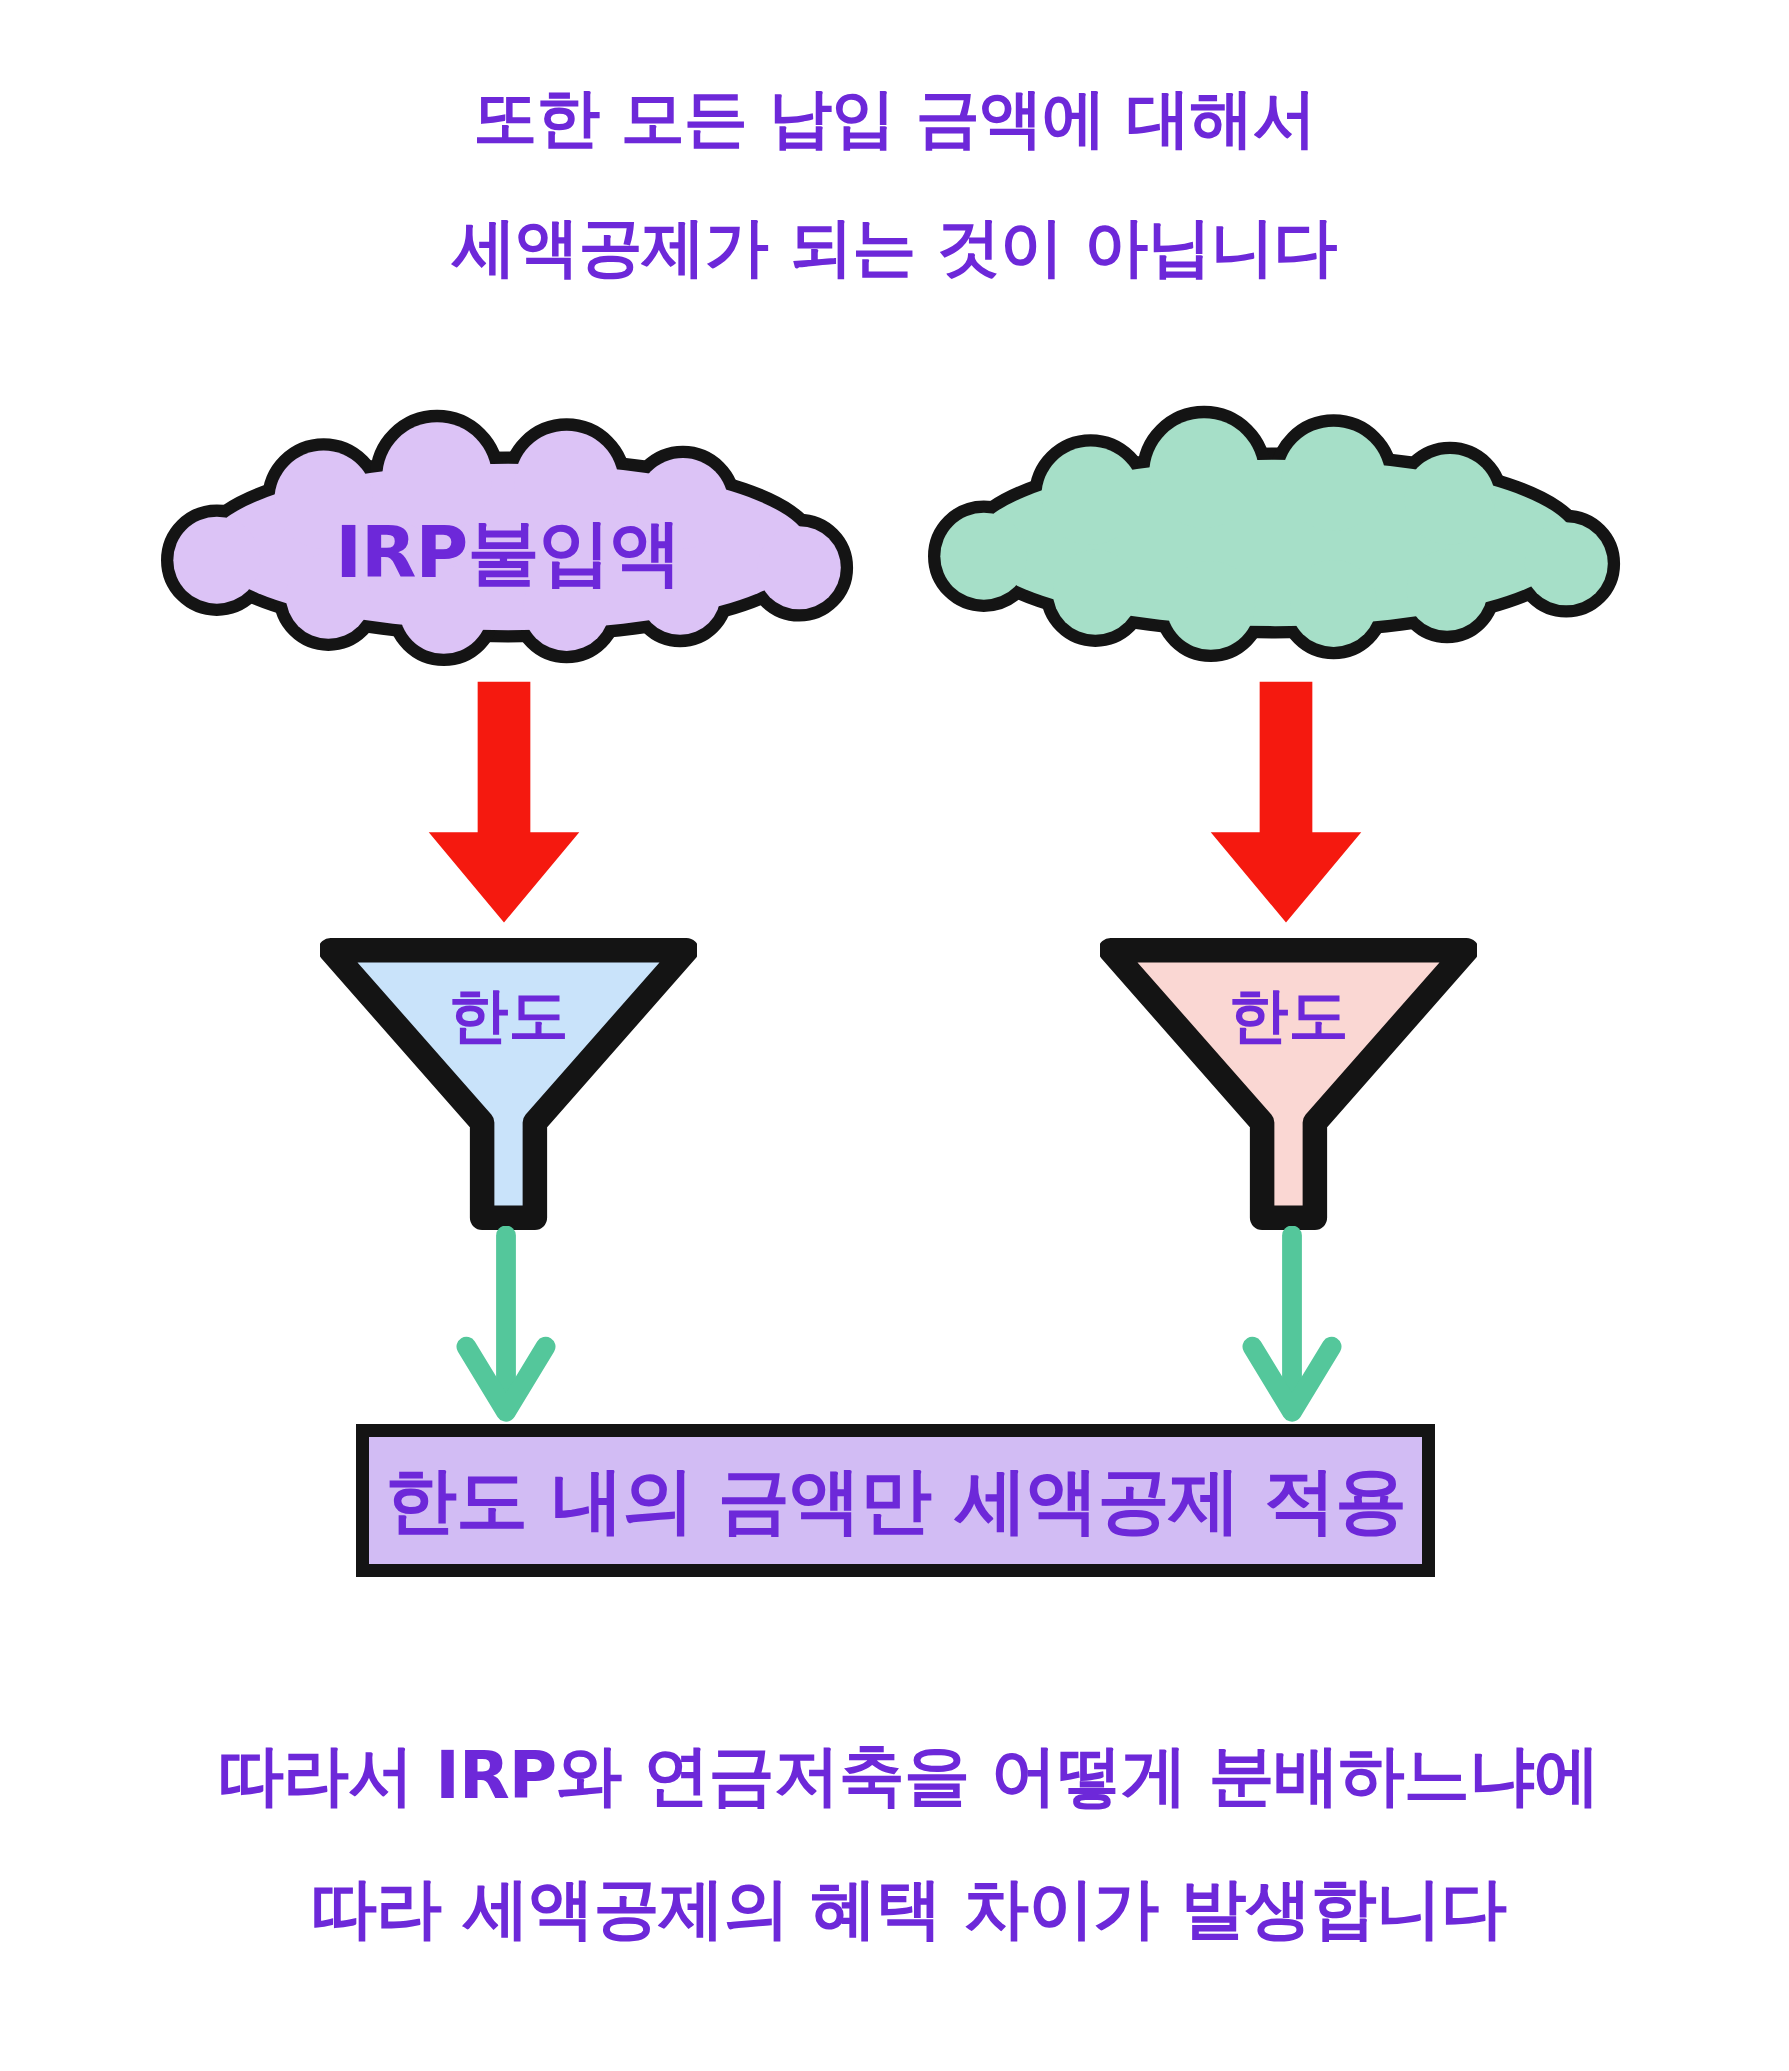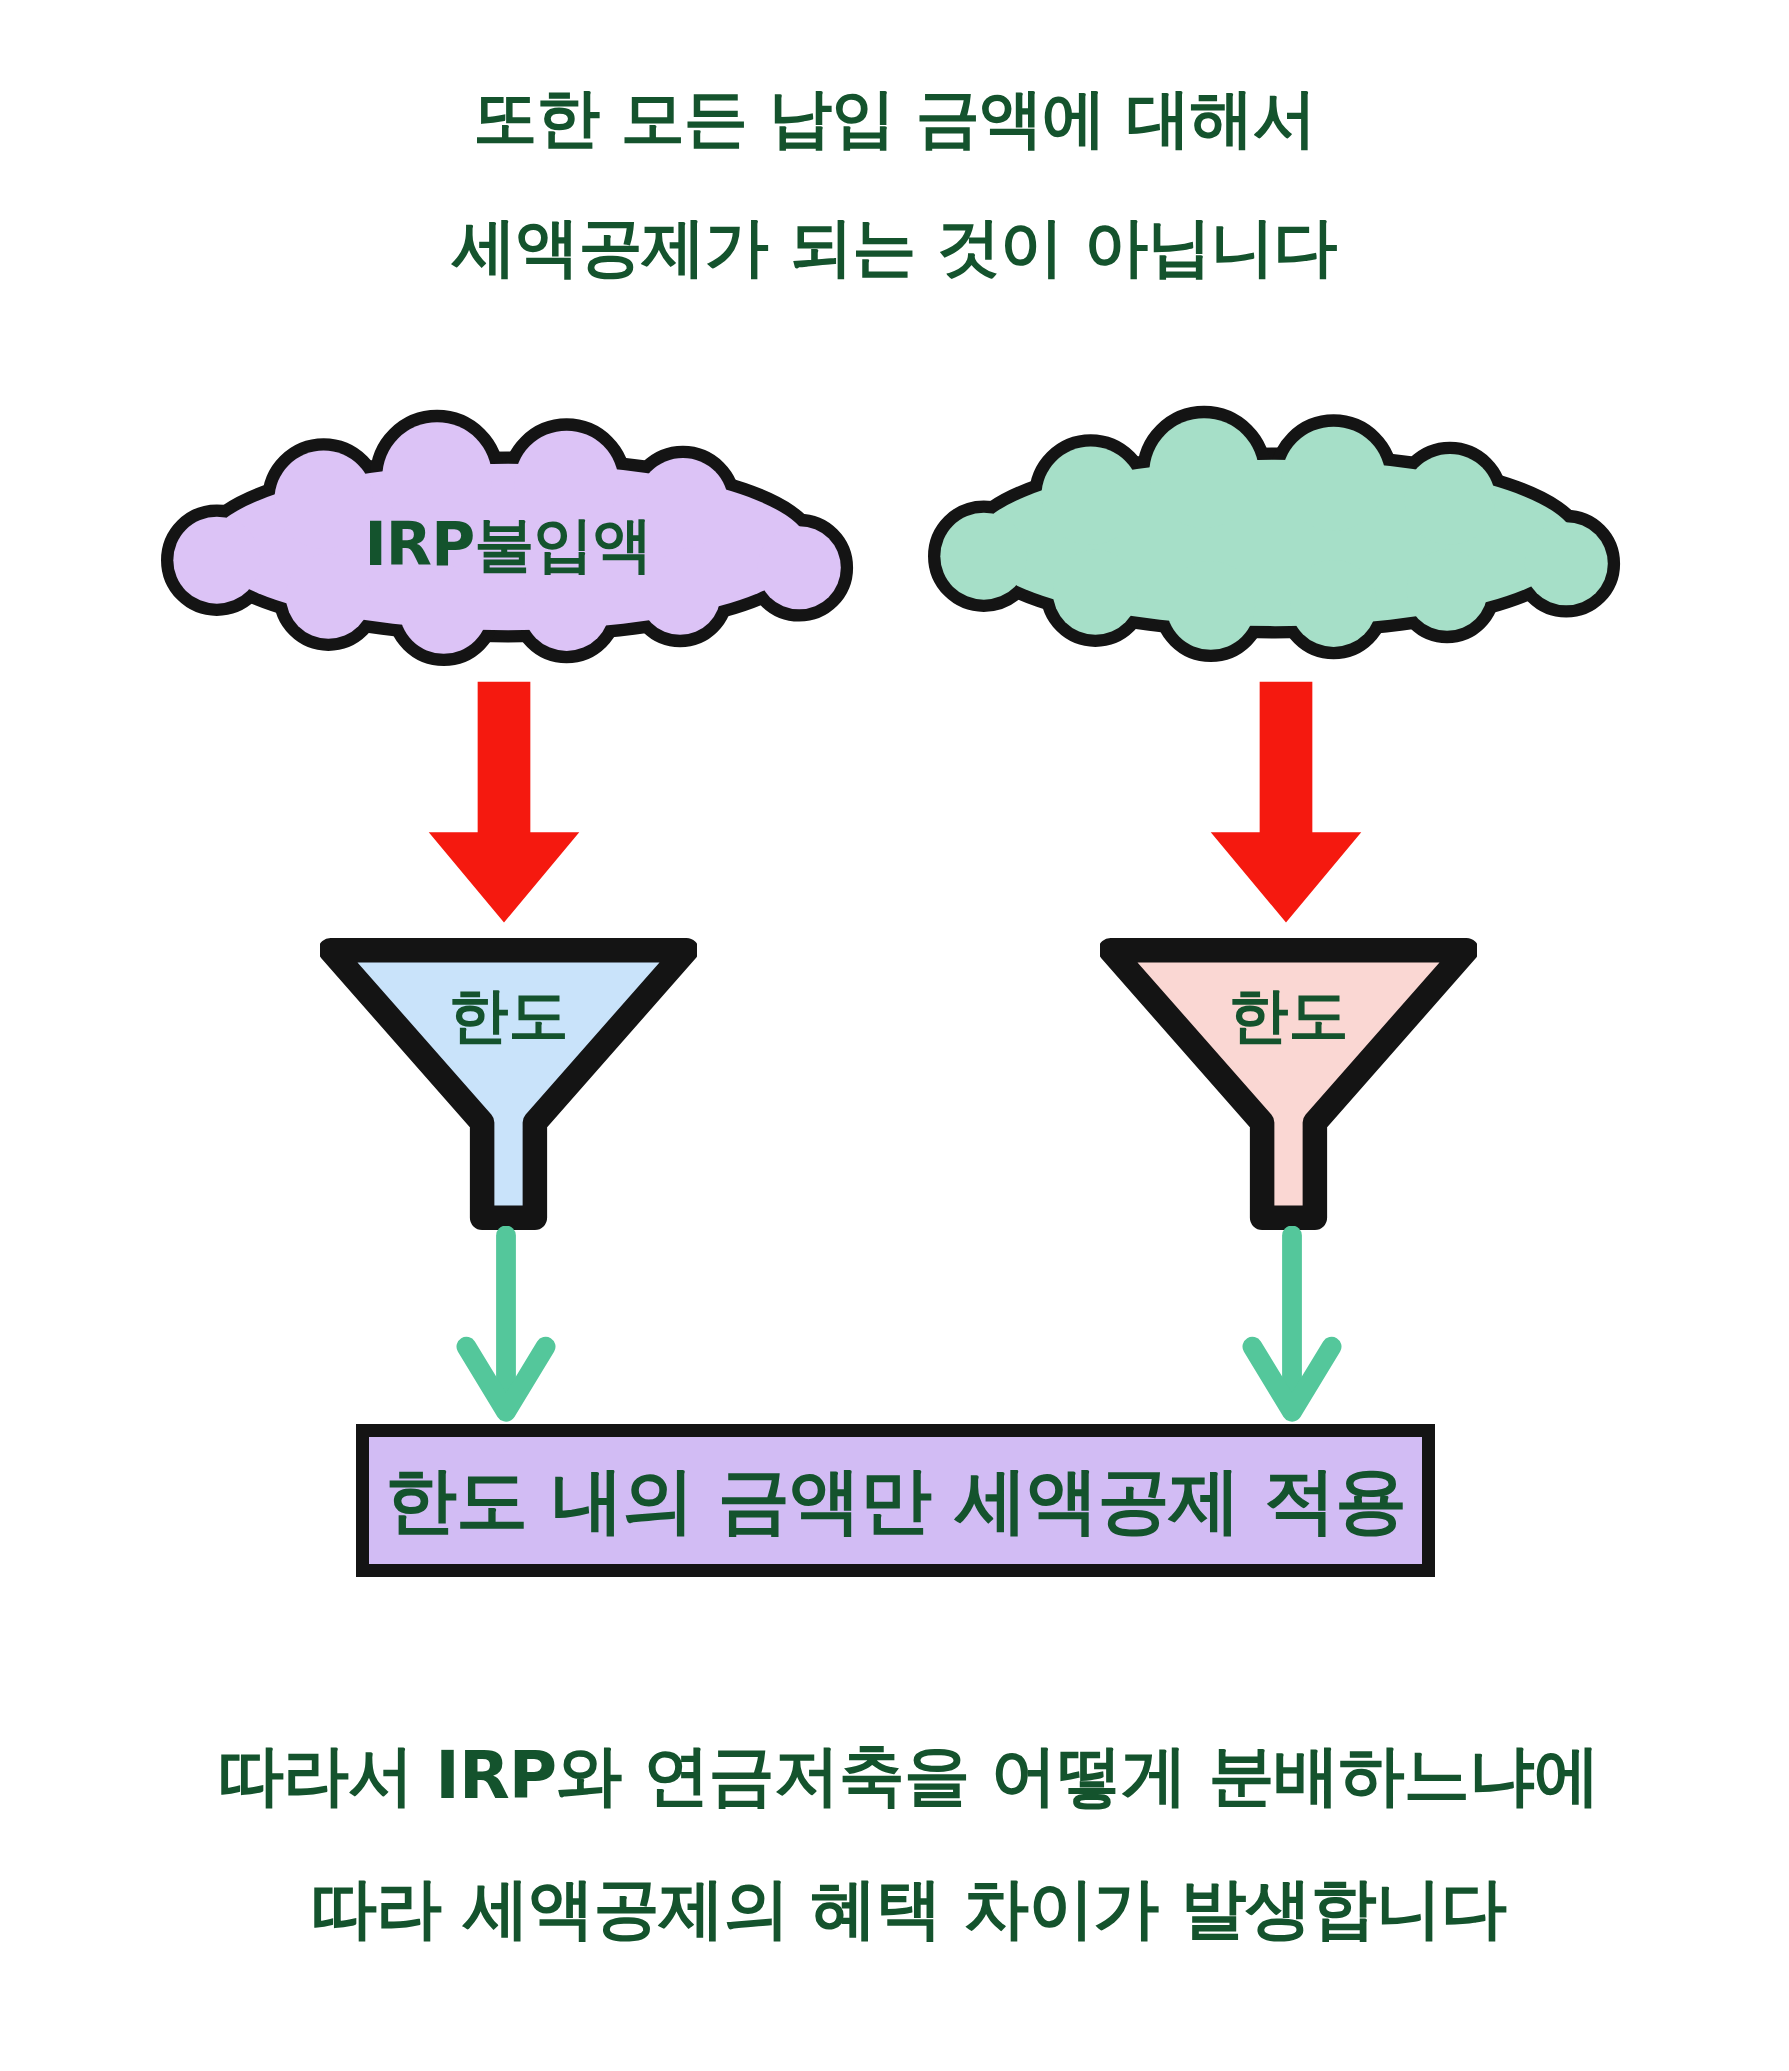--- a/index.html
+++ b/index.html
@@ -3,21 +3,21 @@
 <meta charset="utf-8">
 <style>
   html, body { margin: 0; padding: 0; background: #ffffff; }
   .canvas {
     position: relative;
     width: 1789px;
     height: 2072px;
     background: #ffffff;
     overflow: hidden;
     font-family: "DejaVu Sans", sans-serif;
-    color: #14532d;
+    color: #6d28d9;
   }
   .txt {
     position: absolute;
     left: 0;
     width: 100%;
     text-align: center;
     font-weight: 800;
     letter-spacing: -0.9px;
     white-space: nowrap;
   }
@@ -27,21 +27,21 @@
 
   .shape { position: absolute; }
 
   
   .cloud-outline { fill: #141414; stroke: #141414; stroke-width: 26px; }
 
   .cloud-label {
     position: absolute;
     text-align: center;
     font-weight: 800;
-    font-size: 60px;
+    font-size: 72px;
     letter-spacing: -0.9px;
     white-space: nowrap;
   }
   .funnel-label {
     position: absolute;
     text-align: center;
     font-weight: 800;
     font-size: 60px;
     white-space: nowrap;
   }

